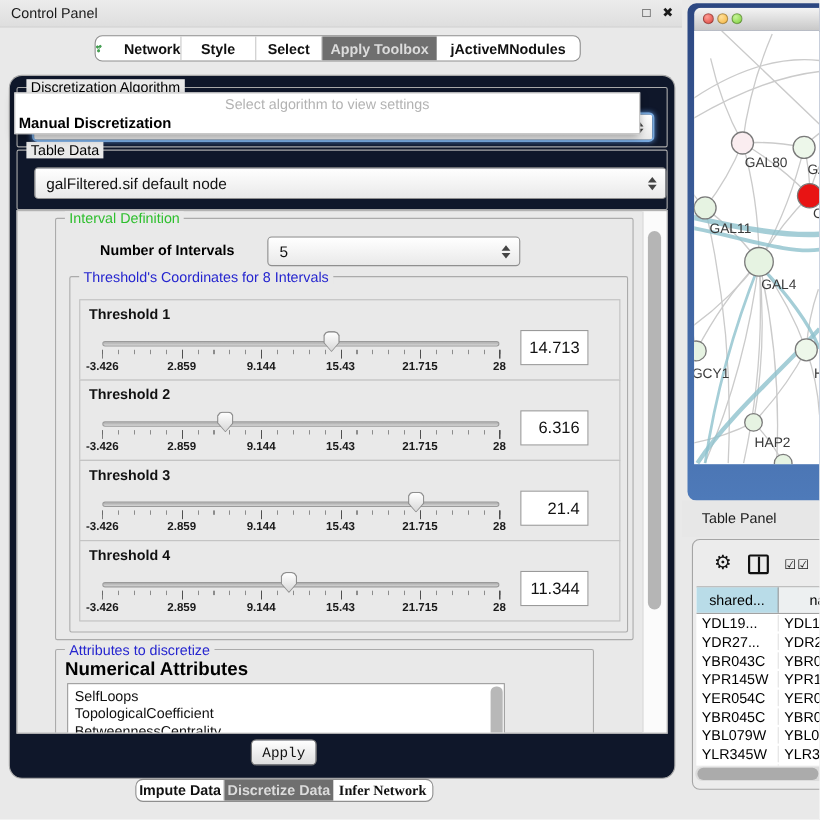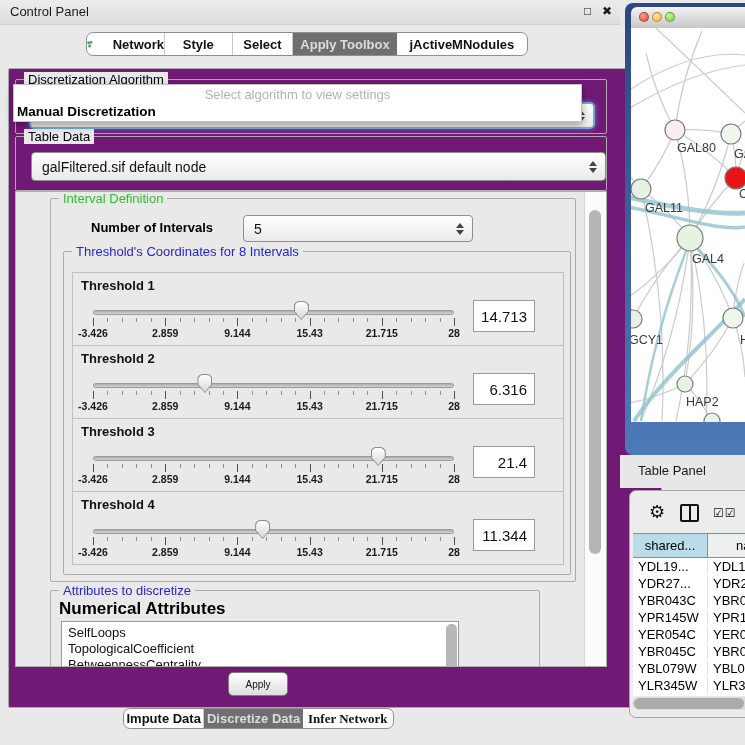--- a/index.html
+++ b/index.html
@@ -9,21 +9,21 @@
   
   .titlebar{left:0;top:0;width:620px;height:24px;background:linear-gradient(#ececec,#dedede);border-bottom:1px solid #cfcfcf;}
   .titlebar .t{position:absolute;left:10px;top:4px;font-size:13px;color:#1a1a1a;}
   .win-ico{position:absolute;top:4px;font-size:12px;color:#1a1a1a;font-weight:bold;cursor:default;}
   
   .tabbar{display:flex;border:1px solid #8f8f8f;border-radius:7px;background:#fff;overflow:hidden;height:24px;box-sizing:border-box;}
   .tab{display:flex;align-items:center;justify-content:center;font-size:13px;font-weight:bold;color:#111;border-right:1px solid #c9c9c9;box-sizing:border-box;gap:20px;cursor:default;}
   .tab:last-child{border-right:none;}
   .tab.sel{background:#6f6f6f;color:#dcdcdc;border-right:none;}
   
-  .outer{left:8px;top:68px;width:604px;height:638px;border:1px solid #a9a9a9;border-radius:2px;background:#701a75;padding-left:48px;}
+  .outer{left:8px;top:68px;width:604px;height:638px;border:1px solid #a9a9a9;border-radius:12px;background:#0f172a;}
   .group{position:absolute;border:1px solid #ababab;border-radius:2px;}
   .legend{position:absolute;top:-8px;left:8px;background:#e9e9e9;padding:0 4px;font-size:13px;white-space:nowrap;}
   .legend.green{color:#2ebf2e;}
   .legend.blue{color:#2525cf;}
   
   .combo{position:absolute;border:1px solid #8f8f8f;border-radius:4px;background:linear-gradient(#ffffff,#e9e9e9);font-size:14px;color:#111;display:flex;align-items:center;box-sizing:border-box;padding-left:10px;}
   .combo .spin{position:absolute;right:8px;top:0;bottom:0;display:flex;flex-direction:column;justify-content:center;gap:2px;}
   .combo .spin i{width:0;height:0;border-left:4px solid transparent;border-right:4px solid transparent;}
   .combo .spin i.up{border-bottom:5px solid #444;}
   .combo .spin i.dn{border-top:5px solid #444;}
@@ -47,21 +47,21 @@
   .ticks::before{content:"";position:absolute;left:0;top:0;width:100%;height:4px;background:repeating-linear-gradient(to right,#8c8c8c 0 1px,transparent 1px 14.44px);}
   .ticks::after{content:"";position:absolute;left:0;top:0;width:100%;height:8px;background:repeating-linear-gradient(to right,#4f4f4f 0 1px,transparent 1px 72.2px);}
   .scale{position:absolute;top:54px;transform:translateX(-50%);font-size:10.5px;font-weight:600;color:#1a1a1a;white-space:nowrap;}
   .valbox{position:absolute;left:400px;top:27px;width:62px;height:32px;background:#fff;border:1px solid #9a9a9a;font-size:15px;color:#111;display:flex;align-items:center;justify-content:flex-end;padding-right:7px;box-sizing:border-box;}
   
   .attlist{position:absolute;left:10px;top:30px;width:398px;height:58px;background:#fff;border:1px solid #9a9a9a;overflow:hidden;box-sizing:border-box;padding-top:3px;}
   .attlist .li{font-size:13px;line-height:16px;padding-left:6px;color:#111;white-space:nowrap;}
   .lscroll{position:absolute;right:1px;top:2px;width:11px;height:52px;}
   .lthumb{position:absolute;left:0;top:0;width:11px;height:48px;background:#b8b8b8;border-radius:5px;}
   
-  .btn{position:absolute;border:1px solid #7d7d7d;border-radius:5px;background:linear-gradient(#ffffff,#dedede);font-size:10px;color:#111;display:flex;align-items:center;justify-content:center;cursor:default;}
+  .btn{position:absolute;border:1px solid #7d7d7d;border-radius:5px;background:linear-gradient(#ffffff,#dedede);font-size:13px;color:#111;display:flex;align-items:center;justify-content:center;cursor:default;font-family:Liberation Mono, monospace;}
   
   .netframe{left:625px;top:3px;width:126px;height:452px;background:linear-gradient(#2c4781,#4e7ab9);border-radius:8px 0 0 8px;}
   .nettitle{position:absolute;left:6px;top:4px;right:0;height:21px;background:linear-gradient(#f4f4f4,#c7c7c7);border-bottom:1px solid #8a8a8a;border-radius:6px 0 0 0;}
   .light{position:absolute;top:5px;width:10px;height:10px;border-radius:50%;border:1px solid rgba(0,0,0,.3);box-sizing:border-box;}
   .netcanvas{position:absolute;left:6px;top:25px;width:114px;height:394px;background:#fff;overflow:hidden;}
   
   .tpbar{left:620px;top:455px;width:125px;height:33px;background:#e7e7e7;}
   .tpbar .t{position:absolute;left:18px;top:8px;font-size:13px;color:#1a1a1a;}
   .tpbox{left:629px;top:490px;width:130px;height:226px;background:#ececec;border:1px solid #a5a5a5;border-radius:7px;}
   .ticon{position:absolute;color:#111;}

